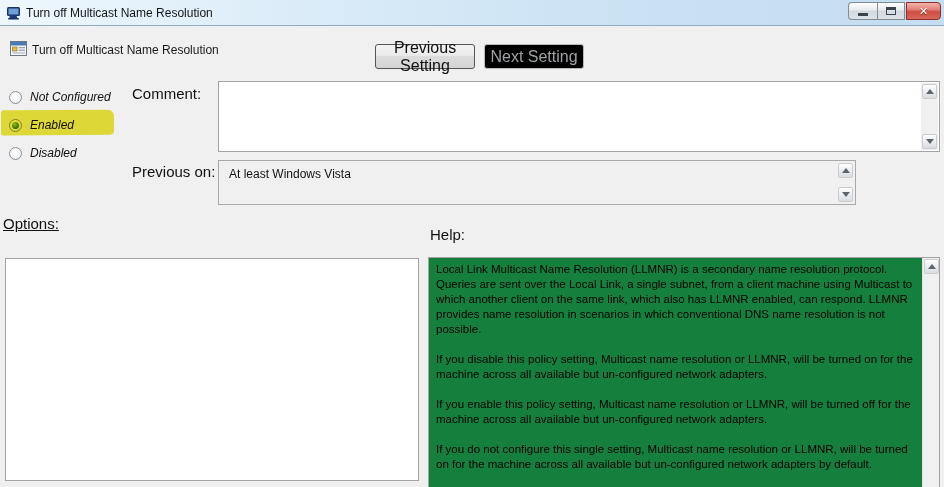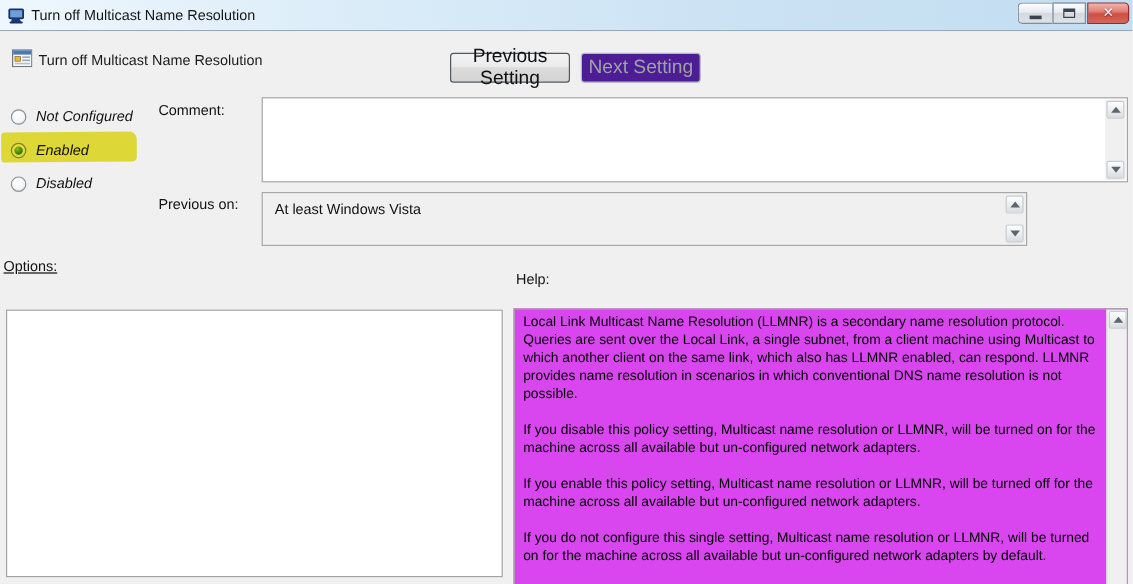--- a/index.html
+++ b/index.html
@@ -50,21 +50,21 @@
     font-family:"Liberation Sans",sans-serif; font-size:16px;
     display:flex; align-items:center; justify-content:center;
     border-radius:3px;
   }
   .btn.prev {
     left:375px; color:#111;
     background:linear-gradient(180deg,#f3f3f3 0%,#ebebeb 45%,#dcdcdc 50%,#d4d4d4 100%);
     border:1px solid #4f565c;
   }
   .btn.next {
-    left:484px; color:#9fa2a5; background:#4c1d95; border:1px solid #b6babd;
+    left:484px; color:#9fa2a5; background:#000000; border:1px solid #b6babd;
   }
 
   
   .radio-row { position:absolute; left:9px; height:16px; display:flex; align-items:center;font-style:italic; }
   .radio {
     width:13px; height:13px; border-radius:50%;
     border:1px solid #8a9097;
     background:radial-gradient(circle at 40% 35%, #ffffff 0%, #f2f4f6 60%, #dfe3e7 100%);
     margin-right:8px; position:relative;
   }
@@ -75,40 +75,40 @@
   .radio-label { font-size:12px; color:#111; white-space:nowrap; }
 
   .marker-highlight {
     position:absolute; left:1px; top:110px; width:113px; height:25px;
     background:#ece53b; mix-blend-mode:multiply;
     border-radius:3px 6px 4px 2px; transform:rotate(-0.4deg);
     pointer-events:none;
   }
 
   
-  .field-label { position:absolute; font-size:12px; color:#111; white-space:nowrap; }
+  .field-label { position:absolute; font-size:15px; color:#111; white-space:nowrap; }
 
   
   .comment-box {
     position:absolute; left:218px; top:81px; width:722px; height:71px;
     background:#fff; border:1px solid #a3a3a3;
   }
   .supported-box {
     position:absolute; left:218px; top:160px; width:638px; height:45px;
     background:#f0f0f0; border:1px solid #a8a8a8;
   }
   .supported-value { position:absolute; left:10px; top:6px; font-size:12px; color:#111; }
 
   .options-box {
     position:absolute; left:5px; top:258px; width:414px; height:223px;
     background:#fff; border:1px solid #a3a3a3;
   }
   .help-box {
     position:absolute; left:428px; top:257px; width:512px; height:231px;
-    background:#d946ef; border:1px solid #a3a3a3; border-bottom:none;
+    background:#15803d; border:1px solid #a3a3a3; border-bottom:none;
   }
   .help-text {
     position:absolute; left:0; top:0; right:18px; bottom:0;
     padding:4px 4px 0 7px; font-size:11.5px; line-height:15px; color:#000;
     overflow:hidden;
   }
   .help-text p { margin:0 0 15px 0; }
 
   
   .vscroll { position:absolute; top:1px; bottom:1px; right:1px; width:17px; background:#f0f0f0; }

